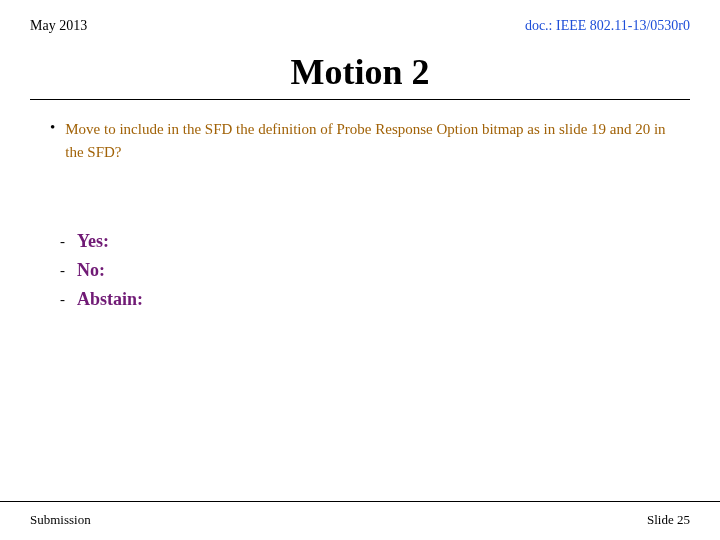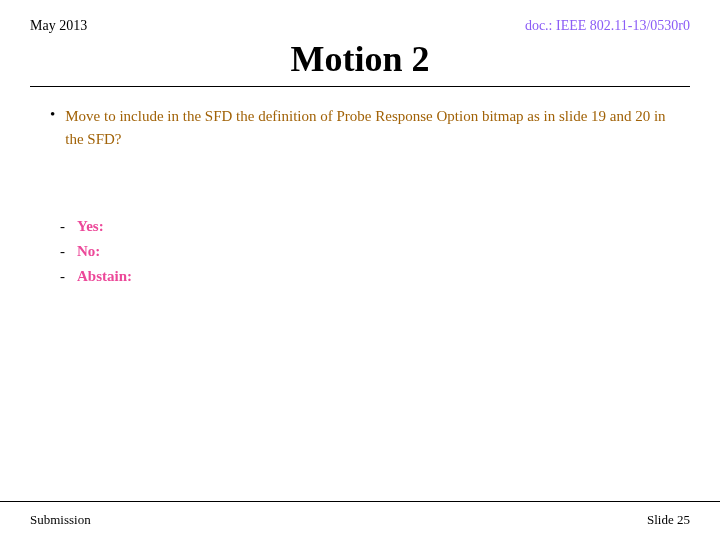--- a/index.html
+++ b/index.html
@@ -32,26 +32,26 @@
       padding: 18px 30px 0 30px;
     }
 
     .header-left {
       font-size: 14px;
       color: #000000;
     }
 
     .header-right {
       font-size: 14px;
-      color: #8b5cf6;
+      color: #1d4ed8;
     }
 
     .title-section {
       text-align: center;
-      margin-top: 4px;
+      margin-top: 17px;
       padding: 0 30px;
     }
 
     .slide-title {
       font-size: 36px;
       font-weight: bold;
       color: #000000;
     }
 
     .divider {
@@ -95,23 +95,23 @@
       margin-bottom: 8px;
     }
 
     .vote-dash {
       font-size: 15px;
       margin-right: 12px;
       color: #000000;
     }
 
     .vote-label {
-      font-size: 15px;
+      font-size: 18px;
       font-weight: bold;
-      color: #ec4899;
+      color: #701a75;
     }
 
     .footer {
       position: absolute;
       bottom: 0;
       left: 0;
       right: 0;
       display: flex;
       justify-content: space-between;
       align-items: center;

